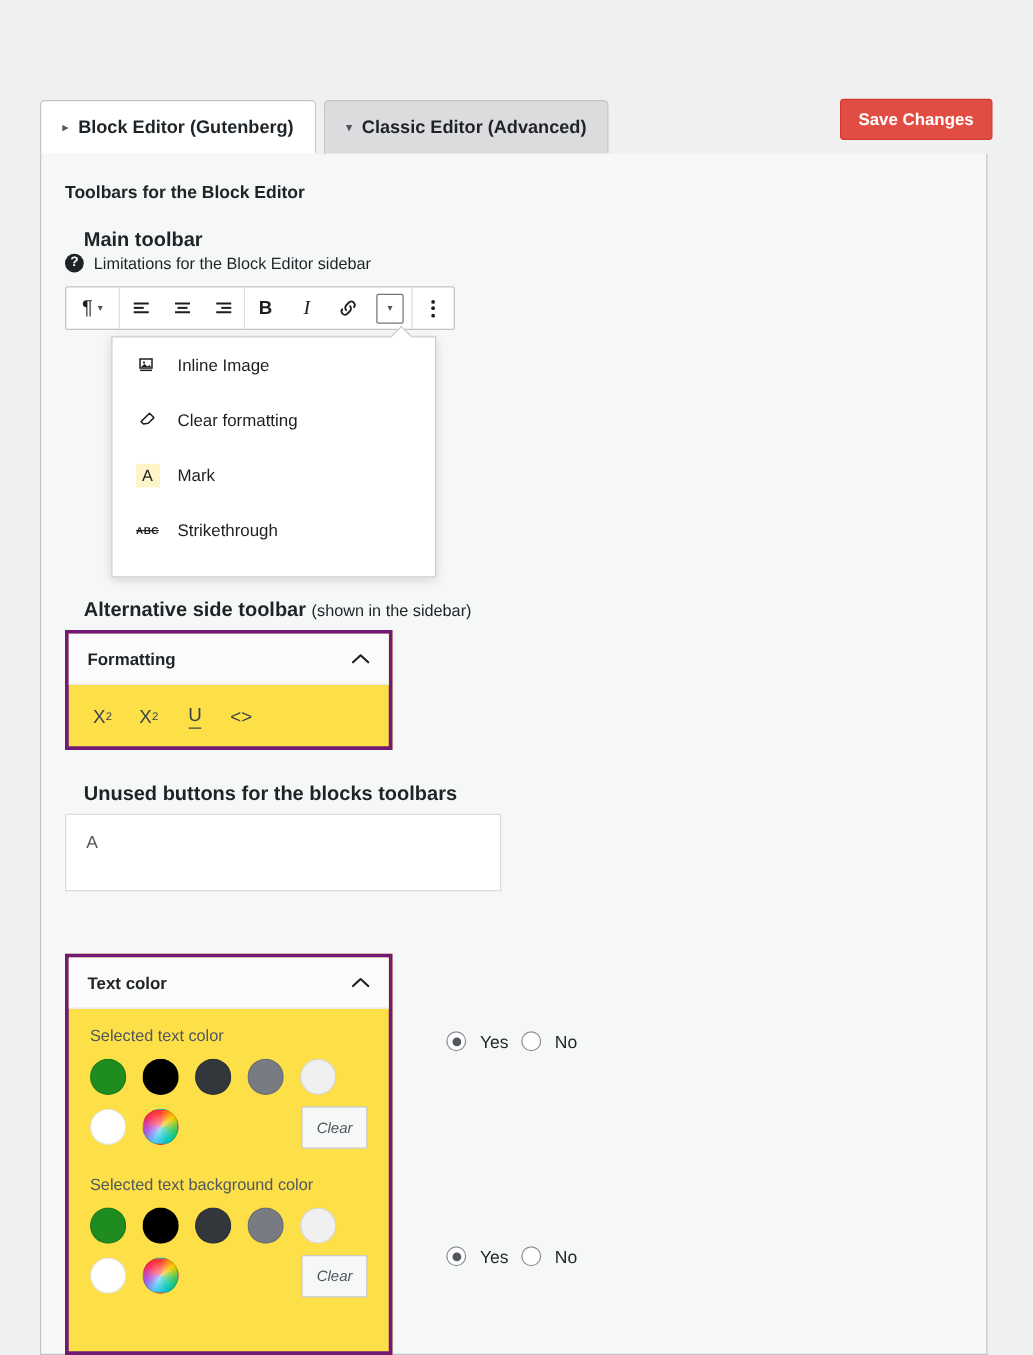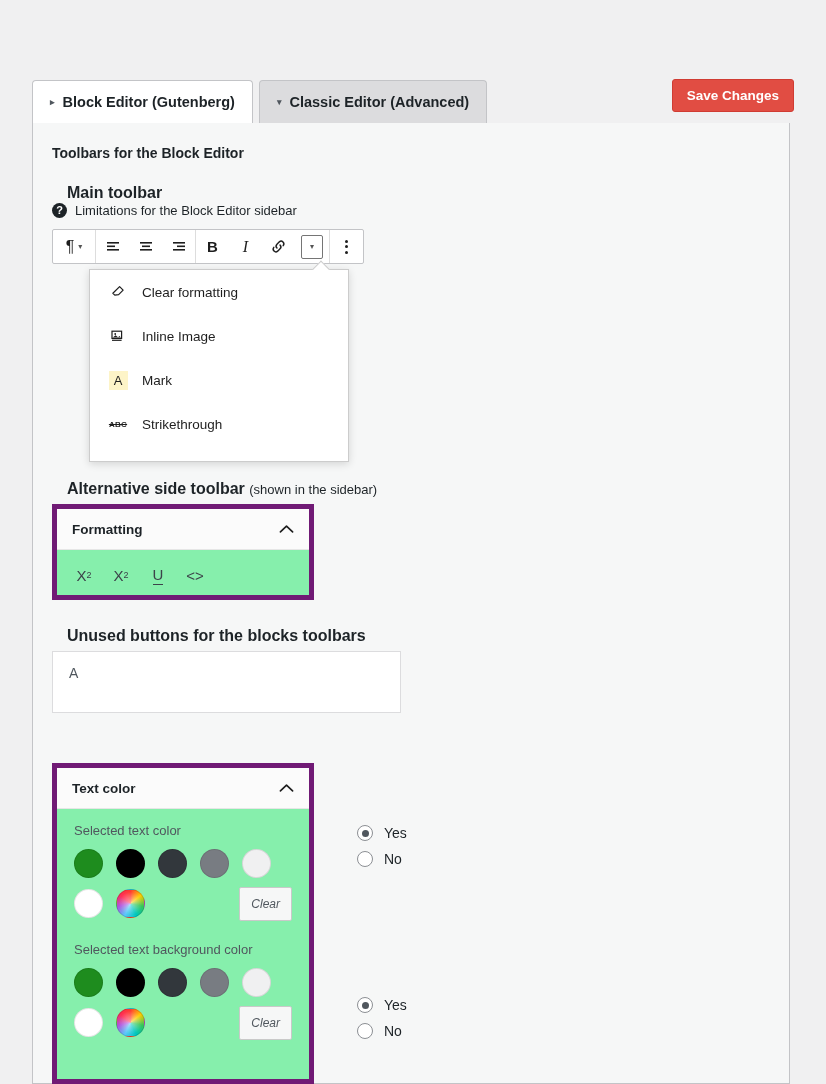--- a/index.html
+++ b/index.html
@@ -133,22 +133,22 @@
     background: #fdf4c8; color: #1e1e1e;
     width: 19px; height: 19px; font-size: 13px;
     display: flex; align-items: center; justify-content: center;
   }
   .abc-ico { font-size: 8px; letter-spacing:.3px; text-decoration: line-through; font-weight: bold; }
 
   
   .h-alt { position: absolute; left: 19px; top: 357px; }
   .card {
     position: absolute;
-    background: #86efac;
-    border: 5px solid #701a75;
+    background: #fde047;
+    border: 3px solid #701a75;
   }
   .card-head {
     display: flex; align-items: center; justify-content: space-between;
     height: 41px; padding: 0 15px;
     background: #fbfbfb;
     border-bottom: 1px solid #e6e6e6;
     font-size: 13.5px; font-weight: bold;
   }
   .chev { font-size: 13px; color: #1e1e1e; font-weight: bold; }
   .fmt-body { display: flex; align-items: center; gap: 11px; padding: 12px 14px; }
@@ -193,21 +193,21 @@
     font-style: italic;
   }
   .tc-divider { height: 13px; }
 
   
   .setting {
     position: absolute; display: flex; align-items: flex-start;
   }
   .setting .desc { width: 200px; font-size: 13.5px; line-height: 1.45; color: #1d2327; }
   .setting .desc b { font-weight: bold; }
-  .radios { margin-left: 24px; display: flex; flex-direction: column; gap: 10px; }
+  .radios { margin-left: 24px; display: flex; flex-direction: row; gap: 10px; }
   .radio-row { display: flex; align-items: center; gap: 11px; cursor: pointer; }
   .radio {
     width: 16px; height: 16px; border-radius: 50%;
     border: 1px solid #8c8f94; background: #fff;
     display: flex; align-items: center; justify-content: center;
   }
   .radio.checked::after {
     content: ""; width: 7px; height: 7px; border-radius: 50%; background: #50575e;
   }
   .radio-lbl { font-size: 14px; color: #1d2327; }
@@ -300,40 +300,40 @@
               <i></i>
               <i></i>
               <i></i>
             </span>
         </div>
       </div>
     </div>
 
     <div class="dropdown" style="left:56px; top:146px;">
       <div class="dd-arrow"></div>
-      <div class="dd-item">
-        <span class="dd-icon">
-          <svg width="16" height="16" viewBox="0 0 20 20">
-            <g stroke="#1e1e1e" stroke-width="1.5" fill="none" stroke-linejoin="round">
-              <path d="M6 14 L3.6 11.6 L12 3.2 L16.4 7.6 L10.8 13.2 Z"></path>
-            </g>
-          </svg>
-        </span>
-        <span>Clear formatting</span>
-      </div>
       <div class="dd-item">
         <span class="dd-icon">
           <svg width="16" height="16" viewBox="0 0 20 20">
             <rect x="2.5" y="4" width="12" height="9" stroke="#1e1e1e" stroke-width="1.5" fill="none"></rect>
             <circle cx="6.5" cy="7.5" r="1.1" fill="#1e1e1e"></circle>
             <path d="M3.5 12 L7 9 L10 11.5 L12 10 L13.5 12 Z" fill="#1e1e1e"></path>
             <rect x="2.5" y="14.6" width="12" height="1.5" fill="#1e1e1e"></rect>
           </svg>
         </span>
         <span>Inline Image</span>
+      </div>
+      <div class="dd-item">
+        <span class="dd-icon">
+          <svg width="16" height="16" viewBox="0 0 20 20">
+            <g stroke="#1e1e1e" stroke-width="1.5" fill="none" stroke-linejoin="round">
+              <path d="M6 14 L3.6 11.6 L12 3.2 L16.4 7.6 L10.8 13.2 Z"></path>
+            </g>
+          </svg>
+        </span>
+        <span>Clear formatting</span>
       </div>
       <div class="dd-item">
         <span class="dd-icon">
           <span class="mark-ico">A</span>
         </span>
         <span>Mark</span>
       </div>
       <div class="dd-item">
         <span class="dd-icon">
           <span class="abc-ico">ABC</span>

